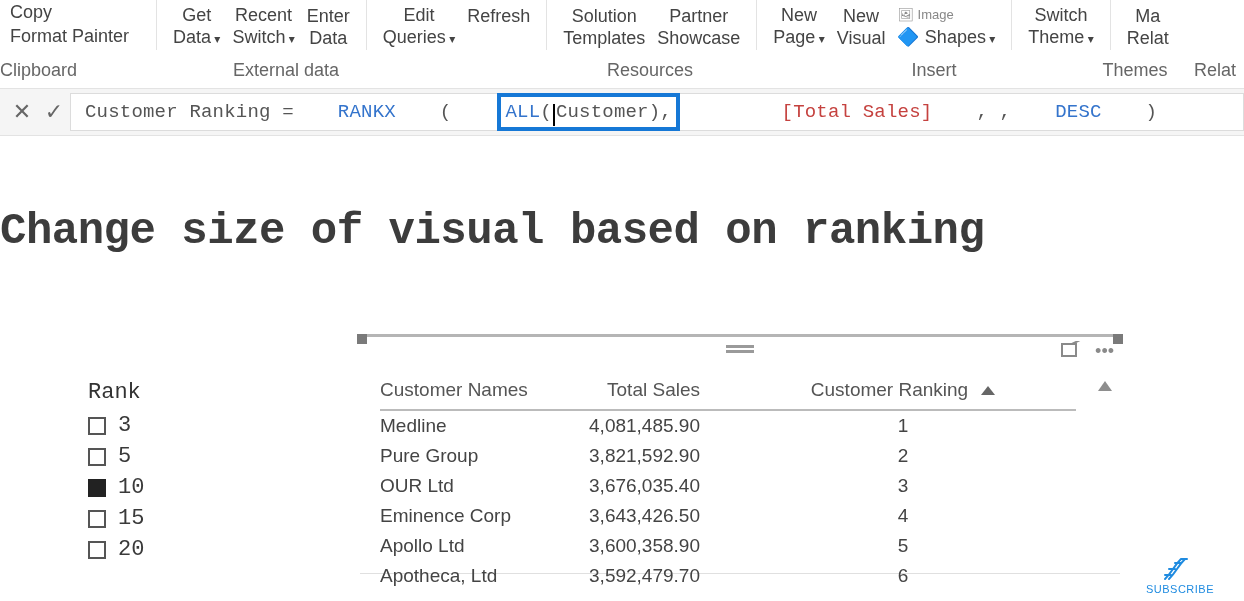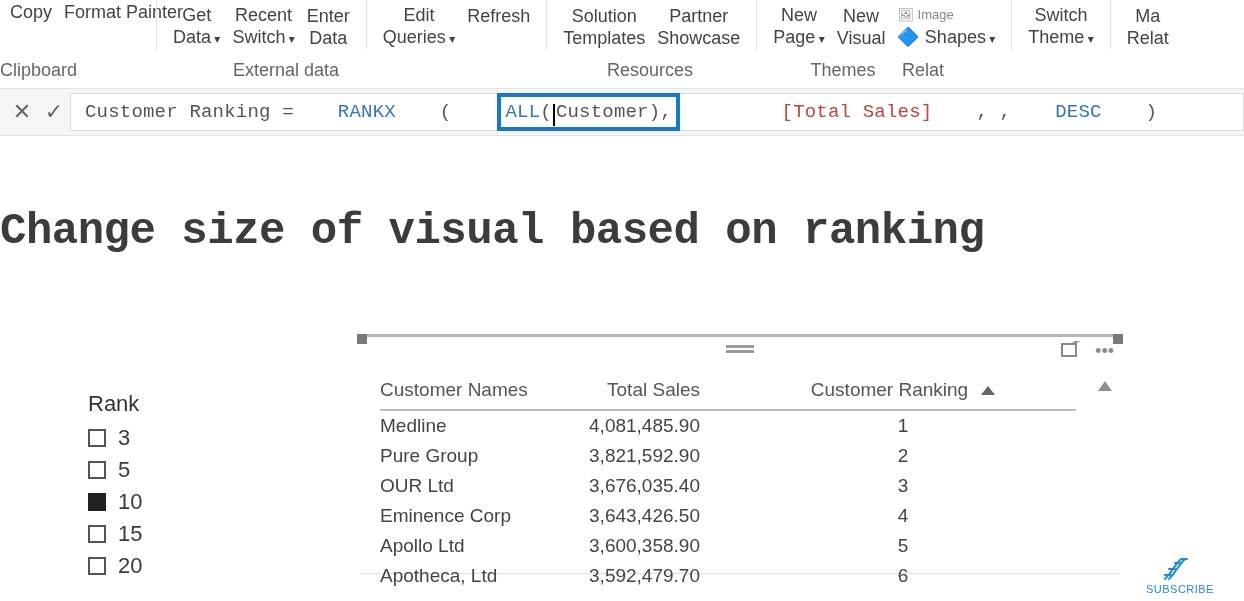--- a/index.html
+++ b/index.html
@@ -111,23 +111,24 @@
     font-family: Liberation Mono, monospace;
     font-weight:900;
     font-size:44px;
     color:#3c3c3c;
     letter-spacing:-0.5px;
     white-space:nowrap;
   }
   
   .slicer{
     position:absolute;
-    left:88px; top:255px;
+    left:88px; top:244px;
     font-size:22px;
     color:#3a3a3a;
+    font-family:Liberation Mono, monospace;
   }
   .slicer .title{ font-size:22px; margin-bottom:8px; color:#333;}
   .slicer .opt{
     display:flex; align-items:center;
     margin:6px 0;
   }
   .slicer .cb{
     width:18px; height:18px;
     border:2px solid #555;
     margin-right:12px;
@@ -206,21 +207,21 @@
     font-weight:400;
     letter-spacing:0.5px;
   }
   .subscribe svg{ display:block; margin:0 auto 2px;}
   .sep{ border-left:1px solid #e3e3e3; height:50px; margin:0 6px;}
 </style>
 </head>
 <body>
 
 <div class="ribbon-groups">
-  <div class="grp" style="width:150px; flex-direction:row; align-items:flex-start; padding-left:4px;">
+  <div class="grp" style="width:150px; flex-direction:column; align-items:flex-start; padding-left:4px;">
     <div class="btn" style="height:24px;">
         <span>Copy</span>
       </div>
     <div class="btn" style="height:24px;">
         <span>Format Painter</span>
       </div>
   </div>
   <div class="sep"></div>
   <div class="grp">
     <div class="btn">
@@ -286,20 +287,21 @@
       <span>Ma</span>
         <span>Relat</span>
     </div>
   </div>
 </div>
 
 <div class="ribbon-labels">
   <div style="width:60px;">Clipboard</div>
   <div style="width:452px;">External data</div>
   <div style="width:276px;">Resources</div>
+  <div style="width:292px;">Insert</div>
   <div style="width:110px;">Themes</div>
   <div style="width:50px;">Relat</div>
 </div>
 
 <div class="formula-row">
   <div class="fx-mark">✕</div>
   <div class="fx-mark">✓</div>
   <div class="formula-box">
     <span class="tok-txt">Customer Ranking = </span>
     <span class="tok-fn">RANKX</span>

